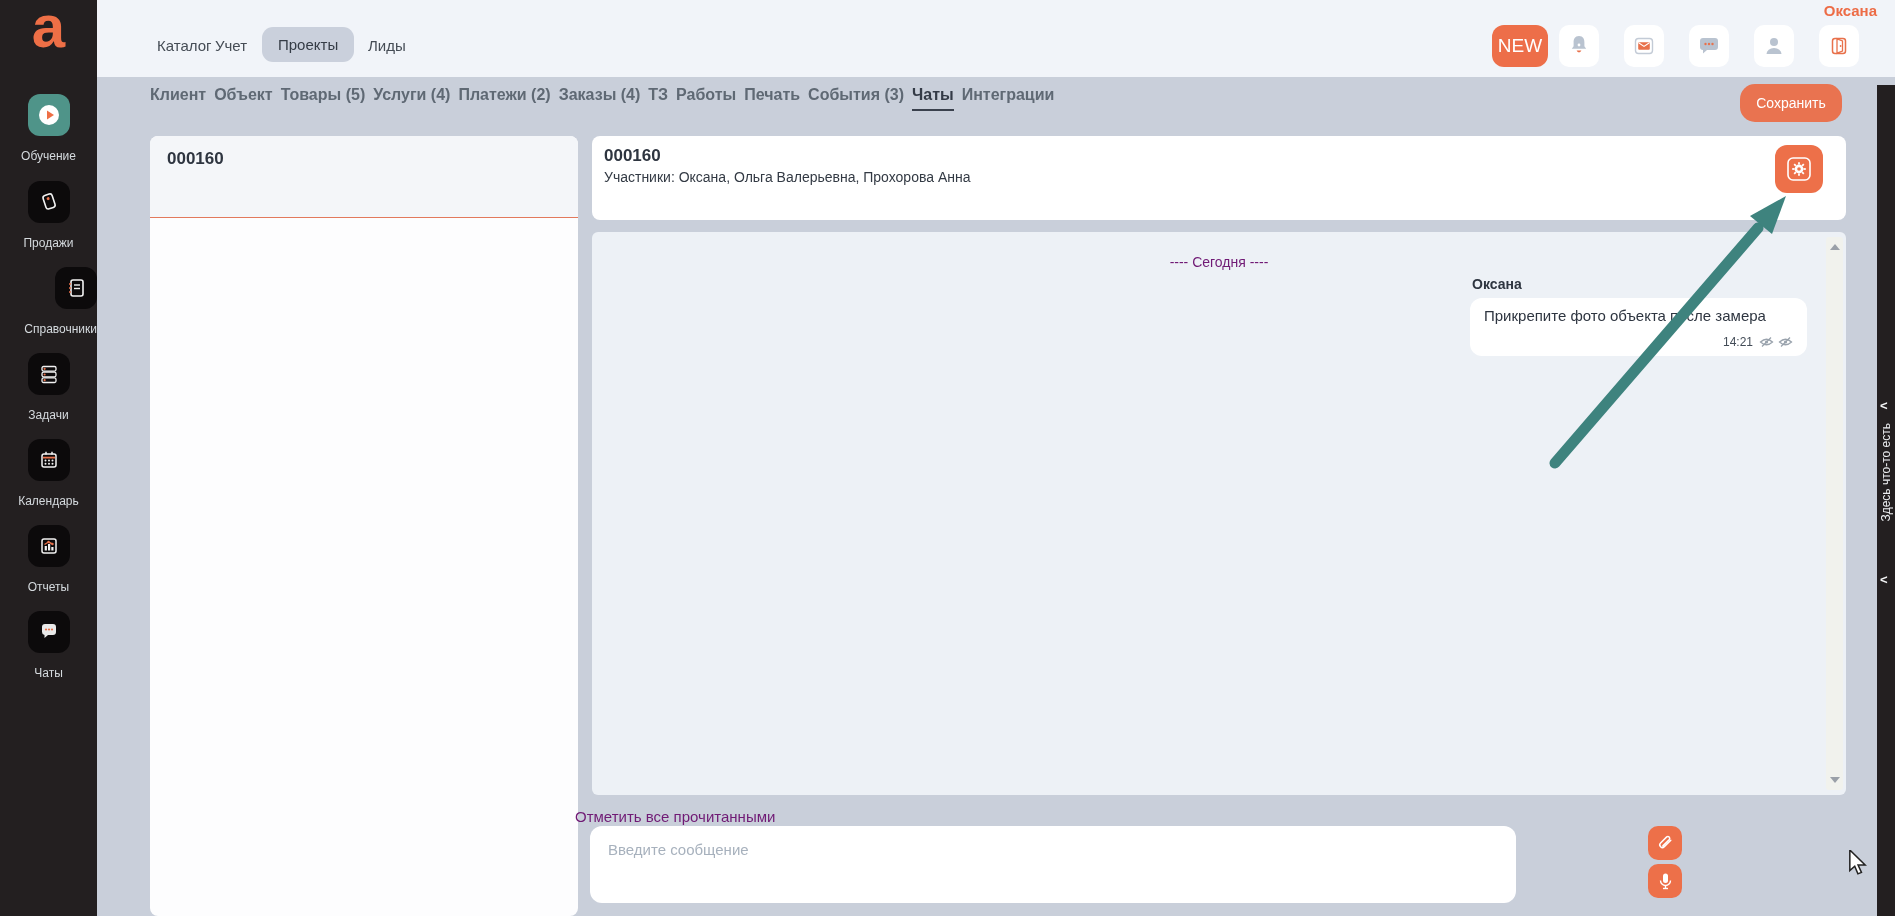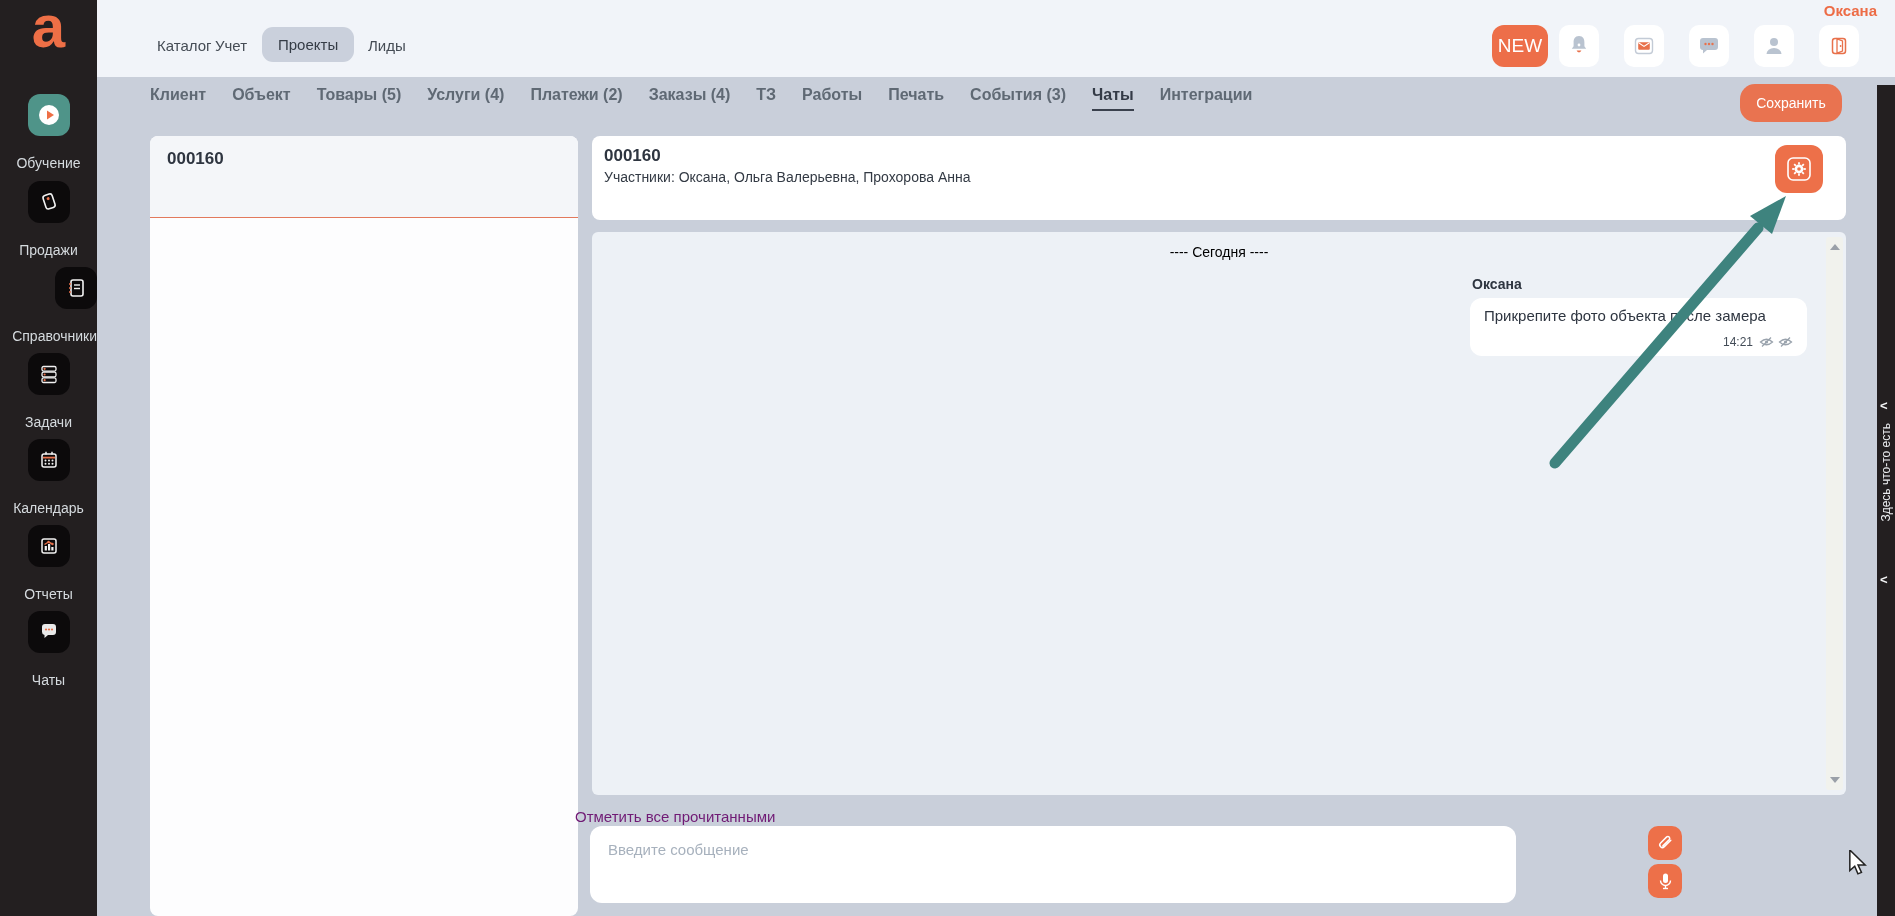--- a/index.html
+++ b/index.html
@@ -7,42 +7,42 @@
        font-family:"Liberation Sans","DejaVu Sans",sans-serif;background:#c9cfda;}
 
   
   .sidebar{position:absolute;left:0;top:0;width:97px;height:916px;background:#231f20;z-index:5;}
   .logo{position:absolute;left:0;top:-6px;width:97px;text-align:center;color:#ee6f46;
         font-size:60px;font-weight:800;line-height:1.1;}
   .side-item{position:absolute;width:97px;text-align:center;cursor:pointer;}
   .side-ico{display:inline-flex;align-items:center;justify-content:center;
             width:42px;height:42px;border-radius:12px;background:#0c0a0b;}
   .side-ico.teal{background:#4f9489;}
-  .side-label{display:block;margin-top:19px;font-size:14px;color:#d5dade;}
+  .side-label{display:block;margin-top:13px;font-size:12px;color:#d5dade;}
 
   
   .topbar{position:absolute;left:97px;top:0;width:1798px;height:77px;background:#f1f4f9;}
   .nav-link{position:absolute;top:37px;font-size:15px;color:#454c55;cursor:pointer;white-space:nowrap;}
   .nav-pill{position:absolute;top:27px;background:#cad0dc;border-radius:11px;padding:9px 16px;
             font-size:15px;color:#353c46;cursor:pointer;}
   .search{position:absolute;left:420px;top:27px;width:278px;height:40px;background:#fff;
           border-radius:21px;display:flex;align-items:center;padding:0 14px;box-sizing:border-box;}
   .search input{flex:1;border:none;outline:none;font-size:15px;color:#444;background:transparent;
           font-family:inherit;}
   .search input::placeholder{color:#a7b1bd;}
   .search .clr{color:#b9c3d0;font-weight:700;font-size:15px;margin-right:12px;cursor:pointer;}
   .username{position:absolute;right:18px;top:2px;font-size:15px;font-weight:700;color:#ed6c46;}
   .new-btn{position:absolute;left:1395px;top:25px;width:56px;height:42px;background:#ed6e49;
            border-radius:12px;color:#fff;font-size:19px;display:flex;align-items:center;
            justify-content:center;cursor:pointer;}
   .top-ico-btn{position:absolute;top:25px;width:40px;height:42px;background:#fff;border-radius:10px;
            display:flex;align-items:center;justify-content:center;cursor:pointer;}
 
   
-  .tabs{position:absolute;left:150px;top:86px;display:flex;gap:26px;align-items:flex-start;z-index:2;}
+  .tabs{position:absolute;left:150px;top:86px;display:flex;gap:8px;align-items:flex-start;z-index:2;}
   .tab{font-size:16px;font-weight:600;color:#5f6974;cursor:pointer;white-space:nowrap;padding-bottom:5px;}
   .tab.active{color:#343b47;border-bottom:2.5px solid #3a414d;}
   .save-btn{position:absolute;left:1740px;top:84px;width:102px;height:38px;background:#e97350;
             border-radius:15px;color:#fff;font-size:14px;display:flex;align-items:center;
             justify-content:center;cursor:pointer;z-index:2;}
 
   
   .proj-card{position:absolute;left:150px;top:136px;width:428px;height:780px;background:#fdfdfe;
              border-radius:8px;overflow:hidden;}
   .proj-item{height:82px;background:#f4f6f9;border-bottom:1px solid #e2795c;box-sizing:border-box;
@@ -54,21 +54,21 @@
              border-radius:8px;box-sizing:border-box;padding:10px 12px;}
   .chat-title{font-size:17px;font-weight:700;color:#2e3540;}
   .chat-sub{font-size:13.5px;color:#e87d64;margin-top:3px;}
   .chat-part{font-size:14px;color:#333a44;margin-top:3px;}
   .gear-btn{position:absolute;left:1183px;top:9px;width:48px;height:48px;background:#ed7049;
             border-radius:12px;display:flex;align-items:center;justify-content:center;cursor:pointer;}
 
   
   .chat-body{position:absolute;left:592px;top:232px;width:1254px;height:563px;background:#edf1f6;
              border-radius:6px;}
-  .day-divider{position:absolute;left:0;top:12px;width:100%;text-align:center;font-size:14px;color:#000000;}
+  .day-divider{position:absolute;left:0;top:22px;width:100%;text-align:center;font-size:14px;color:#701a75;}
   .msg-author{position:absolute;left:880px;top:44px;font-size:14px;font-weight:700;color:#2e3540;}
   .msg-bubble{position:absolute;left:878px;top:66px;width:337px;height:58px;background:#fff;
               border-radius:12px;box-sizing:border-box;padding:9px 14px;}
   .msg-text{font-size:15px;color:#2e3540;}
   .msg-meta{position:absolute;right:14px;bottom:7px;display:flex;align-items:center;gap:4px;}
   .msg-time{font-size:12px;color:#434c57;margin-right:2px;}
   .scrollbar{position:absolute;right:3px;top:5px;width:17px;height:553px;background:#f1f2ed;
              border-radius:3px;}
   .sb-up{position:absolute;left:4px;top:7px;width:0;height:0;border-left:5px solid transparent;
          border-right:5px solid transparent;border-bottom:6px solid #9aa0a8;cursor:pointer;}

